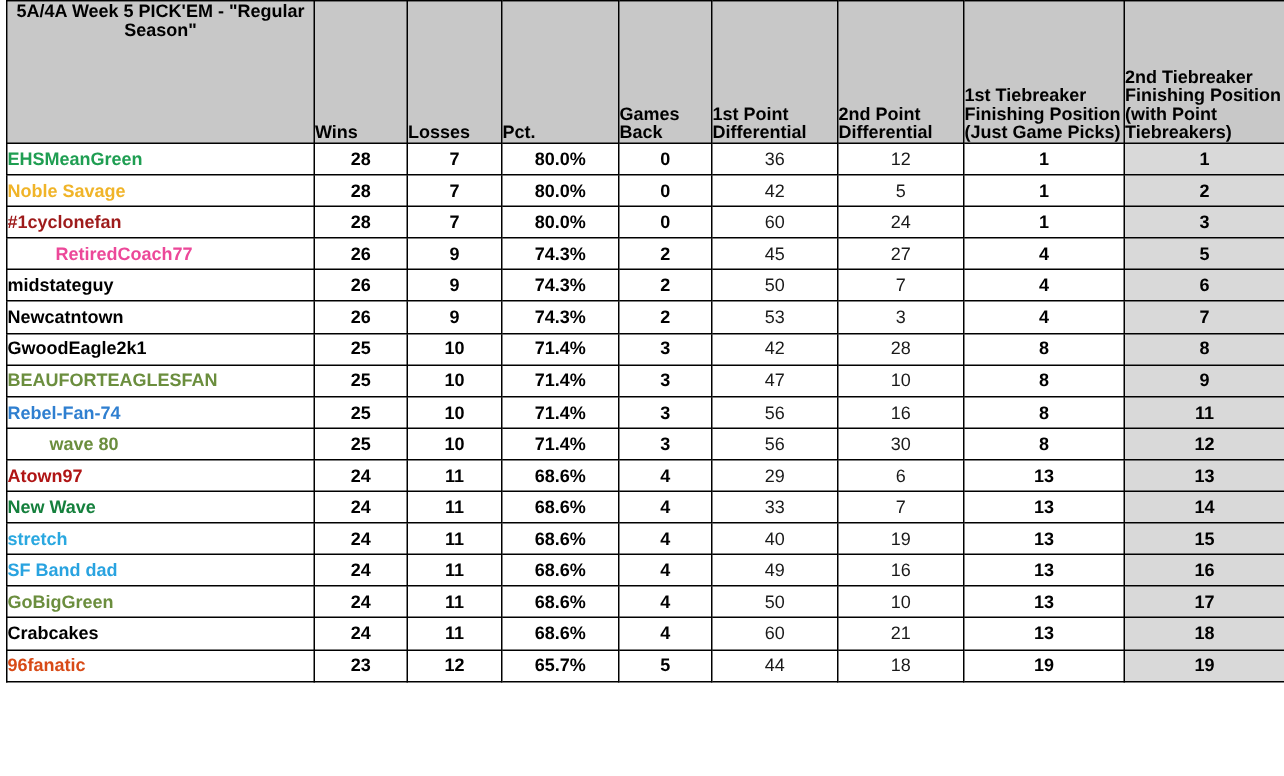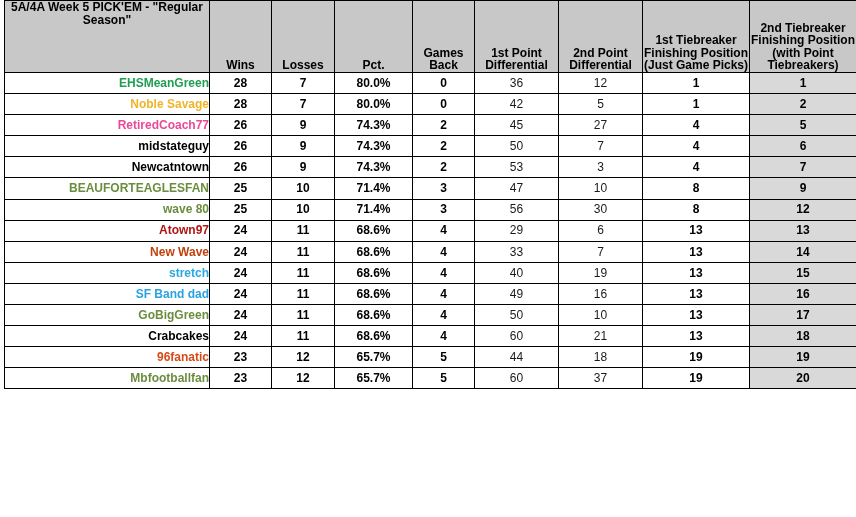--- a/index.html
+++ b/index.html
@@ -31,27 +31,27 @@
   table.standings td {
     border: 1px solid #000000;
     padding: 0;
     margin: 0;
     font-size: 12px;
     line-height: 1.05;
     box-sizing: border-box;
   }
 
   
-  thead tr { height: 72px; }
+  thead tr { height: 95px; }
   thead th {
     background: #c8c8c8;
     color: #000000;
     font-weight: bold;
     vertical-align: bottom;
-    text-align: center;
+    text-align: left;
     padding: 0 3px 3px 3px;
   }
   th.title-cell {
     vertical-align: top;
     text-align: center;
     font-size: 13.5px;
     padding-top: 8px;
     line-height: 1.35;
   }
   th.hdr-wrap {
@@ -64,21 +64,21 @@
     padding-bottom: 2px;
   }
   th.hdr-games {
     font-size: 13px;
     line-height: 1.22;
   }
 
   
   tbody tr { height: 21.1px; }
   td.name-cell {
-    text-align: right;
+    text-align: left;
     font-weight: bold;
     font-size: 13px;
     padding-right: 4px;
     white-space: nowrap;
     overflow: hidden;
   }
   td.num {
     text-align: center;
     font-size: 12px;
     color: #1a1a1a;
@@ -154,20 +154,31 @@
           <td class="num-bold">28</td>
           <td class="num-bold">7</td>
           <td class="num-bold">80.0%</td>
           <td class="num-bold">0</td>
           <td class="num">42</td>
           <td class="num">5</td>
           <td class="num-bold">1</td>
           <td class="shaded">2</td>
         </tr>
         <tr>
+          <td class="name-cell" style="color: rgb(158, 27, 27);">#1cyclonefan</td>
+          <td class="num-bold">28</td>
+          <td class="num-bold">7</td>
+          <td class="num-bold">80.0%</td>
+          <td class="num-bold">0</td>
+          <td class="num">60</td>
+          <td class="num">24</td>
+          <td class="num-bold">1</td>
+          <td class="shaded">3</td>
+        </tr>
+        <tr>
           <td class="name-cell" style="color: #ec4899; padding-left: 32px;">RetiredCoach77</td>
           <td class="num-bold">26</td>
           <td class="num-bold">9</td>
           <td class="num-bold">74.3%</td>
           <td class="num-bold">2</td>
           <td class="num">45</td>
           <td class="num">27</td>
           <td class="num-bold">4</td>
           <td class="shaded">5</td>
         </tr>
@@ -185,33 +196,55 @@
         <tr>
           <td class="name-cell" style="color: rgb(0, 0, 0);">Newcatntown</td>
           <td class="num-bold">26</td>
           <td class="num-bold">9</td>
           <td class="num-bold">74.3%</td>
           <td class="num-bold">2</td>
           <td class="num">53</td>
           <td class="num">3</td>
           <td class="num-bold">4</td>
           <td class="shaded">7</td>
+        </tr>
+        <tr>
+          <td class="name-cell" style="color: rgb(0, 0, 0);">GwoodEagle2k1</td>
+          <td class="num-bold">25</td>
+          <td class="num-bold">10</td>
+          <td class="num-bold">71.4%</td>
+          <td class="num-bold">3</td>
+          <td class="num">42</td>
+          <td class="num">28</td>
+          <td class="num-bold">8</td>
+          <td class="shaded">8</td>
         </tr>
         <tr>
           <td class="name-cell" style="color: rgb(107, 142, 62);">BEAUFORTEAGLESFAN</td>
           <td class="num-bold">25</td>
           <td class="num-bold">10</td>
           <td class="num-bold">71.4%</td>
           <td class="num-bold">3</td>
           <td class="num">47</td>
           <td class="num">10</td>
           <td class="num-bold">8</td>
           <td class="shaded">9</td>
         </tr>
         <tr>
+          <td class="name-cell" style="color: rgb(47, 127, 208);">Rebel-Fan-74</td>
+          <td class="num-bold">25</td>
+          <td class="num-bold">10</td>
+          <td class="num-bold">71.4%</td>
+          <td class="num-bold">3</td>
+          <td class="num">56</td>
+          <td class="num">16</td>
+          <td class="num-bold">8</td>
+          <td class="shaded">11</td>
+        </tr>
+        <tr>
           <td class="name-cell" style="color: rgb(107, 142, 62); padding-left: 28px;">wave 80</td>
           <td class="num-bold">25</td>
           <td class="num-bold">10</td>
           <td class="num-bold">71.4%</td>
           <td class="num-bold">3</td>
           <td class="num">56</td>
           <td class="num">30</td>
           <td class="num-bold">8</td>
           <td class="shaded">12</td>
         </tr>
@@ -220,21 +253,21 @@
           <td class="num-bold">24</td>
           <td class="num-bold">11</td>
           <td class="num-bold">68.6%</td>
           <td class="num-bold">4</td>
           <td class="num">29</td>
           <td class="num">6</td>
           <td class="num-bold">13</td>
           <td class="shaded">13</td>
         </tr>
         <tr>
-          <td class="name-cell" style="color: #c2410c; margin-left: 39px;">New Wave</td>
+          <td class="name-cell" style="color: #15803d; margin-left: 39px;">New Wave</td>
           <td class="num-bold">24</td>
           <td class="num-bold">11</td>
           <td class="num-bold">68.6%</td>
           <td class="num-bold">4</td>
           <td class="num">33</td>
           <td class="num">7</td>
           <td class="num-bold">13</td>
           <td class="shaded">14</td>
         </tr>
         <tr>
@@ -285,26 +318,15 @@
           <td class="name-cell" style="color: rgb(216, 74, 22);">96fanatic</td>
           <td class="num-bold">23</td>
           <td class="num-bold">12</td>
           <td class="num-bold">65.7%</td>
           <td class="num-bold">5</td>
           <td class="num">44</td>
           <td class="num">18</td>
           <td class="num-bold">19</td>
           <td class="shaded">19</td>
         </tr>
-        <tr>
-          <td class="name-cell" style="color: rgb(107, 142, 62);">Mbfootballfan</td>
-          <td class="num-bold">23</td>
-          <td class="num-bold">12</td>
-          <td class="num-bold">65.7%</td>
-          <td class="num-bold">5</td>
-          <td class="num">60</td>
-          <td class="num">37</td>
-          <td class="num-bold">19</td>
-          <td class="shaded">20</td>
-        </tr>
       </tbody>
   </table>
 </div>
 
 </body></html>

